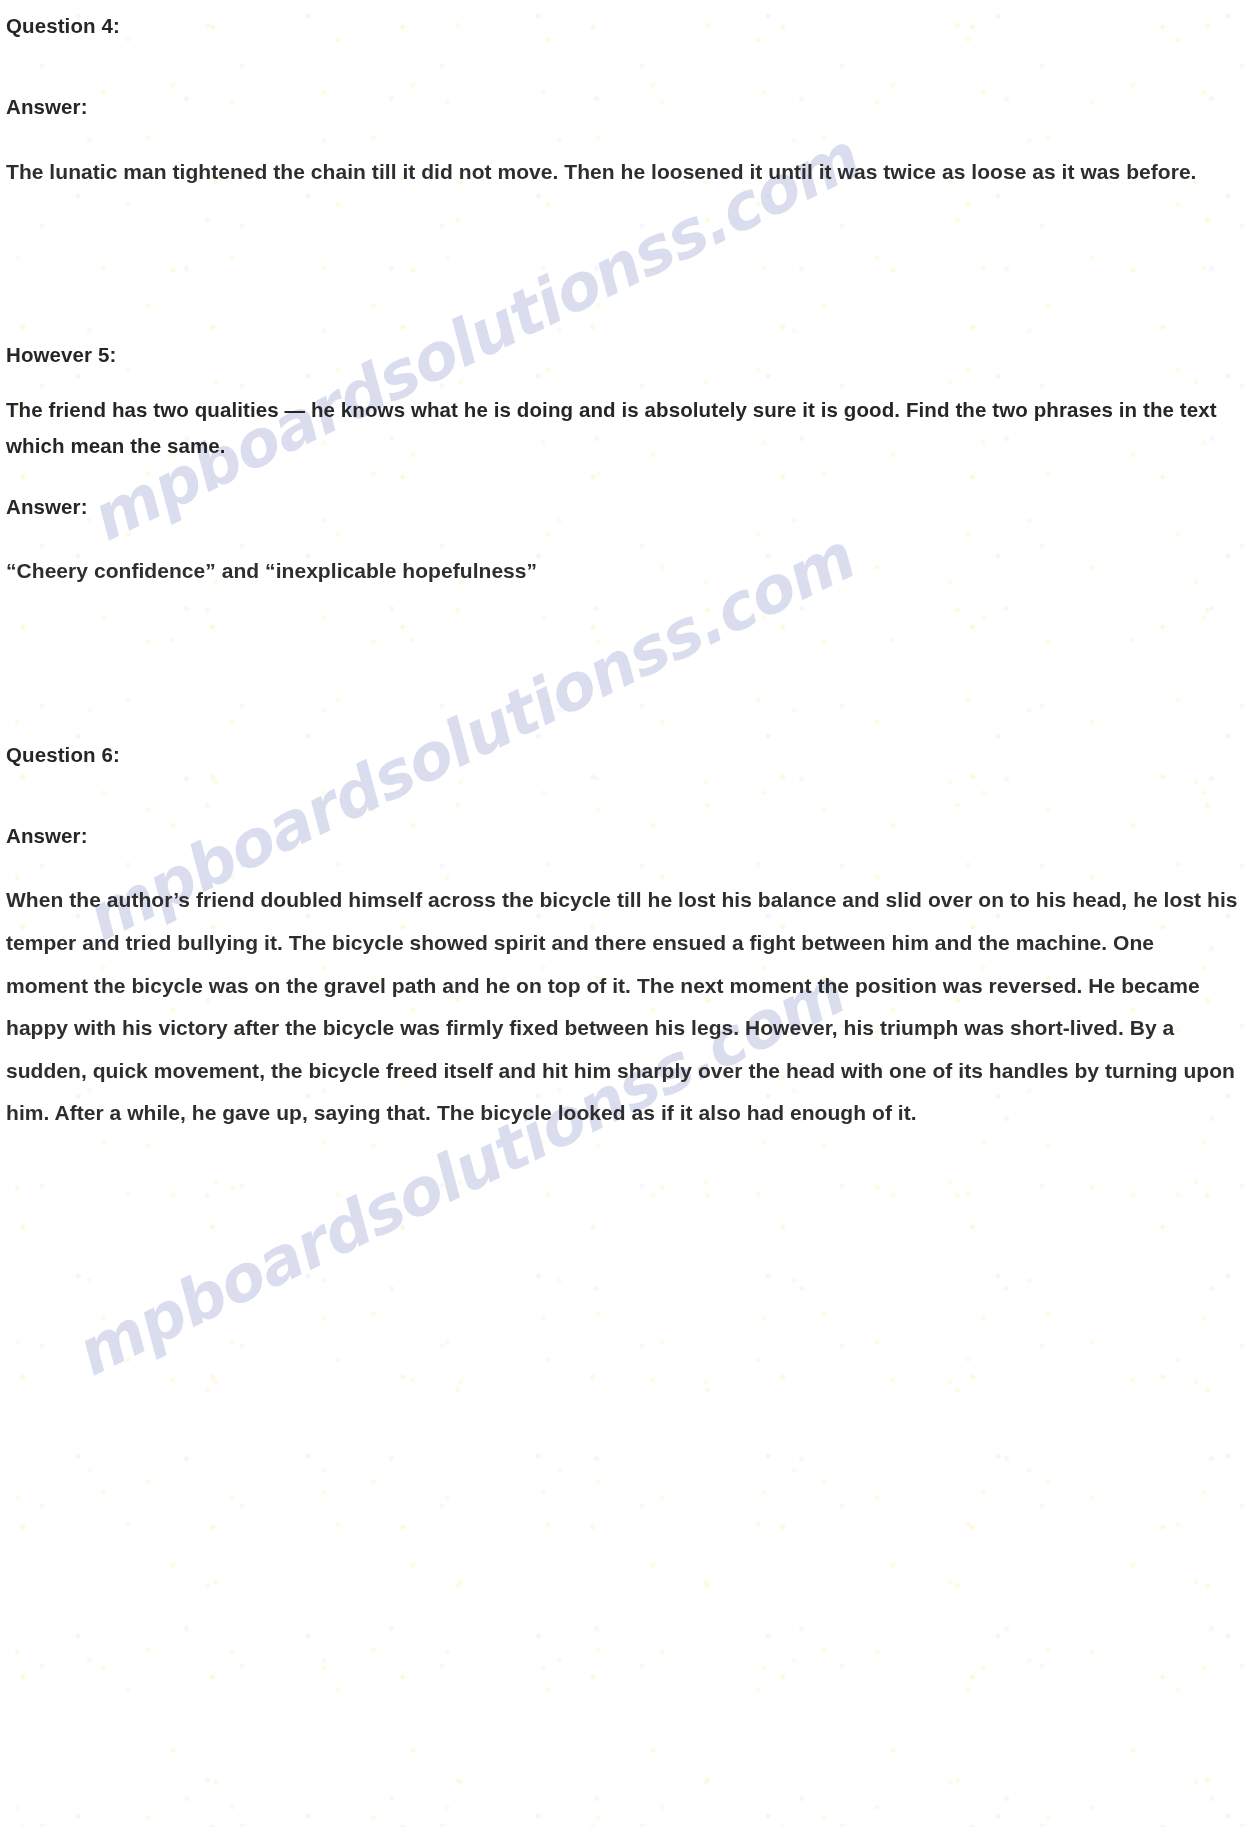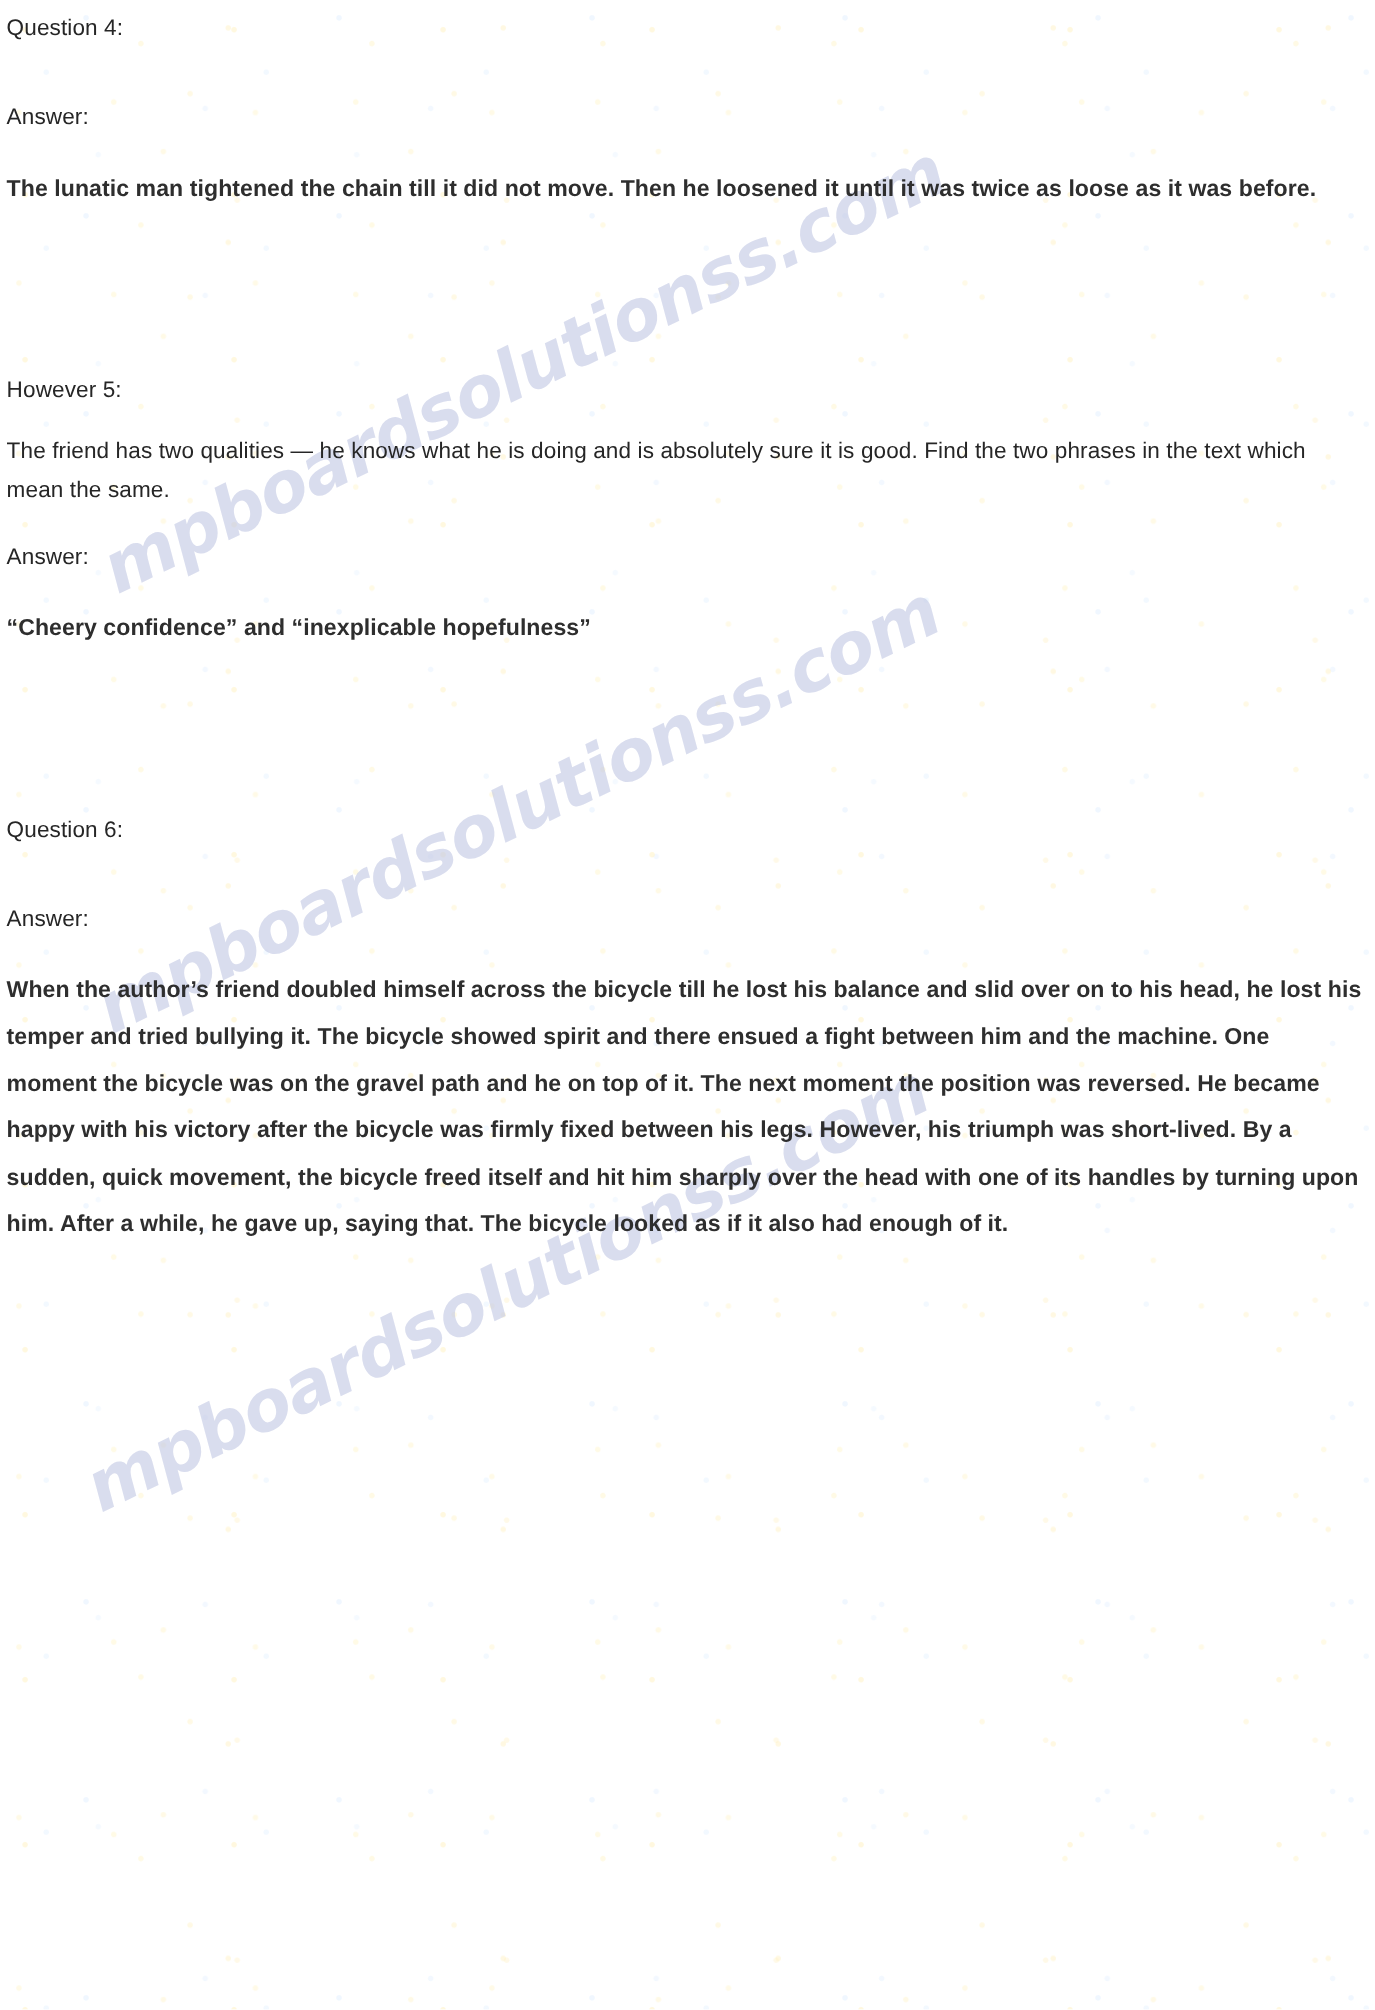--- a/index.html
+++ b/index.html
@@ -61,21 +61,21 @@
 
   
   .content {
     position: relative;
     z-index: 3;
     padding: 0 10px 0 6px;
   }
   .q-label,
   .q-text,
   .a-label {
-    font-weight: 400;
+    font-weight: 700;
     font-size: 20.5px;
     line-height: 1.72;
     color: #262626;
     margin: 0;
     letter-spacing: .1px;
   }
   .q-label   { padding-top: 8px; }
   .q-text    { }
   .a-label   { }
   .body-text {

